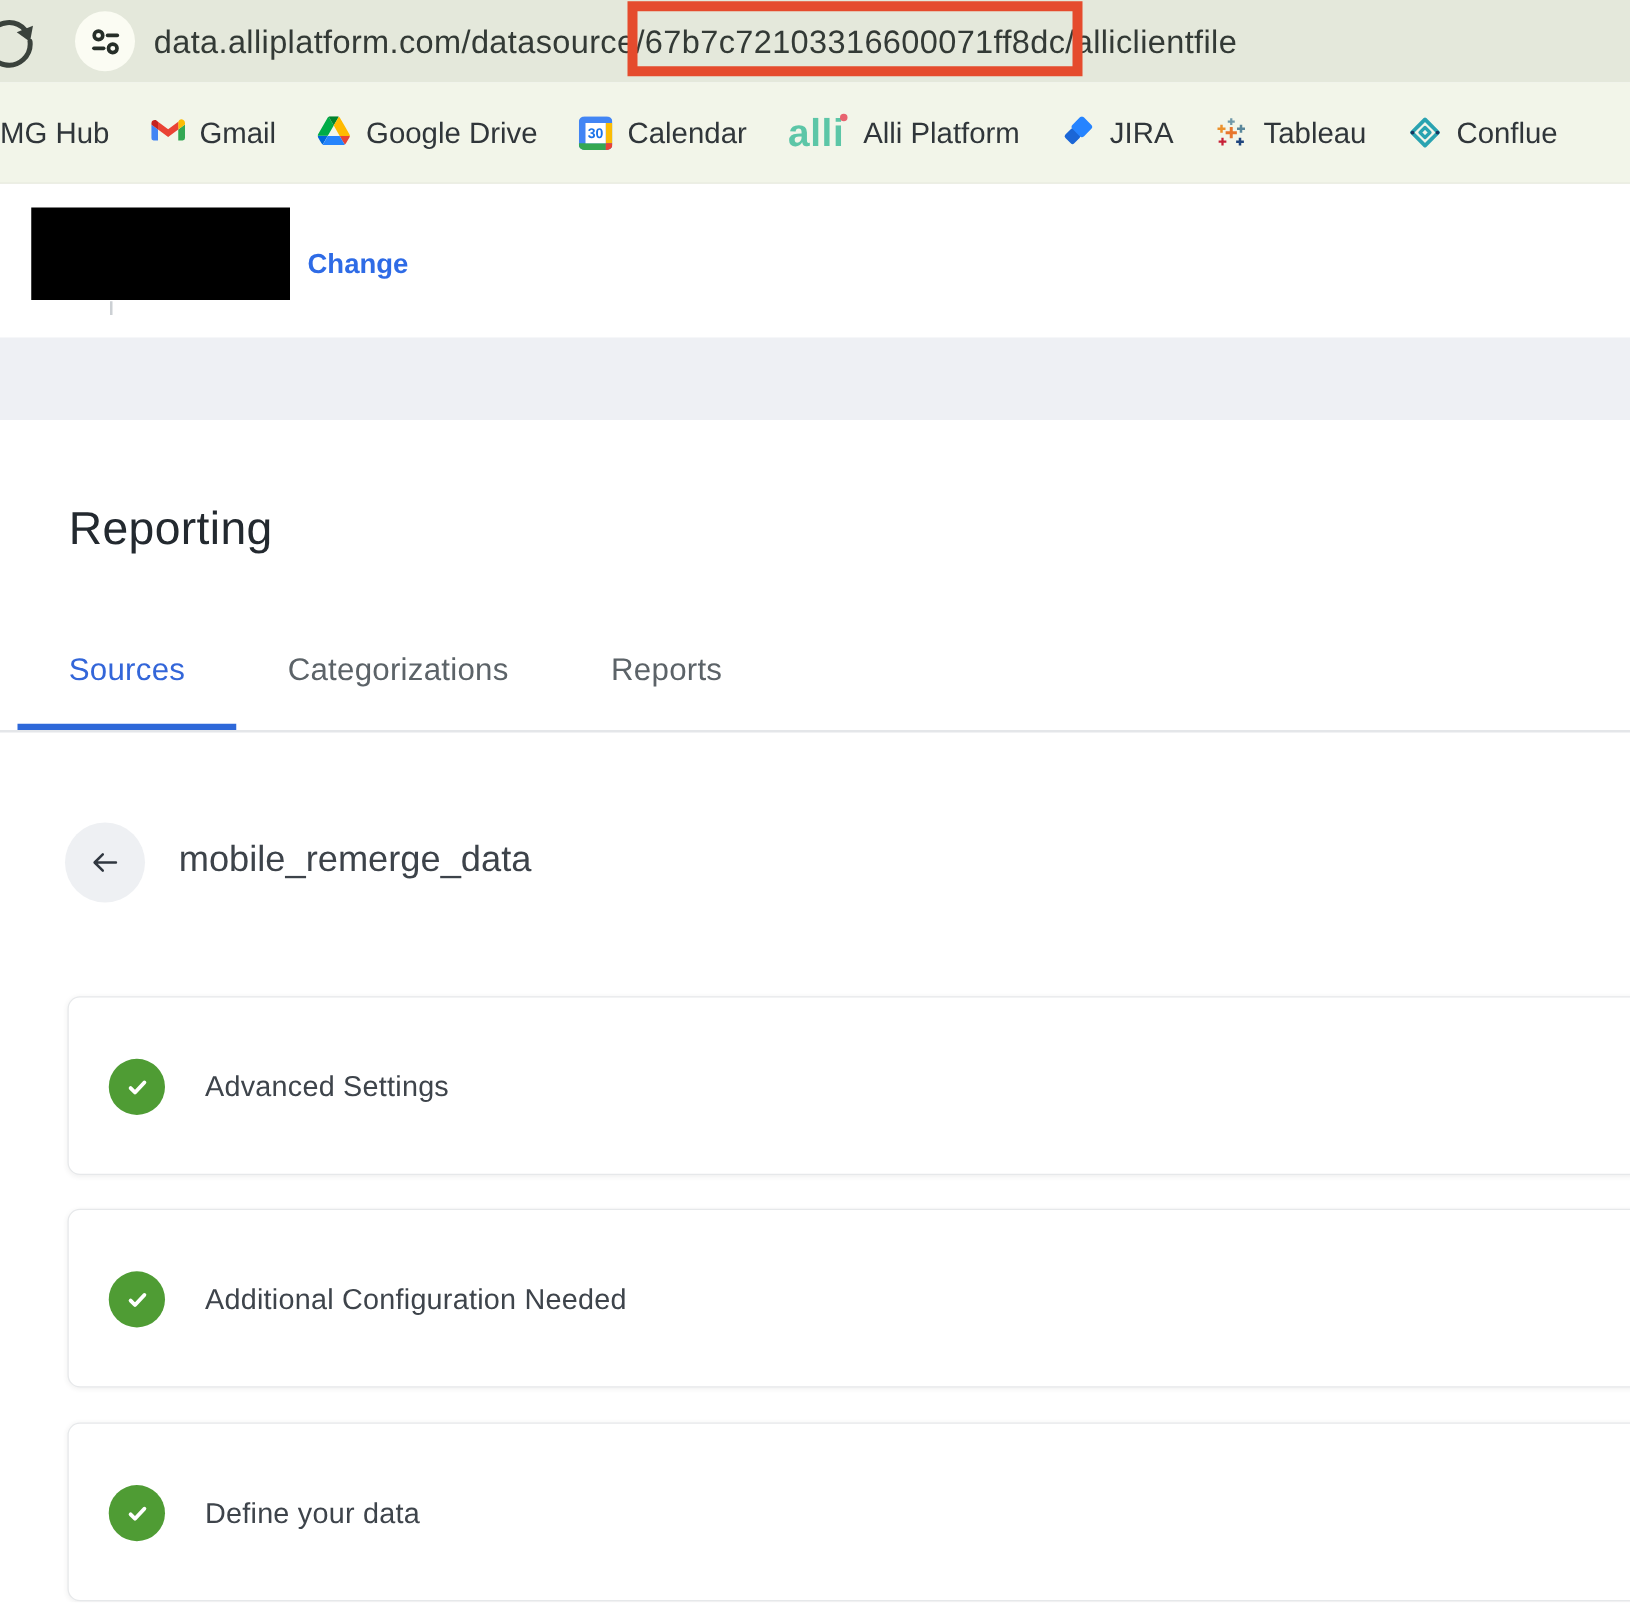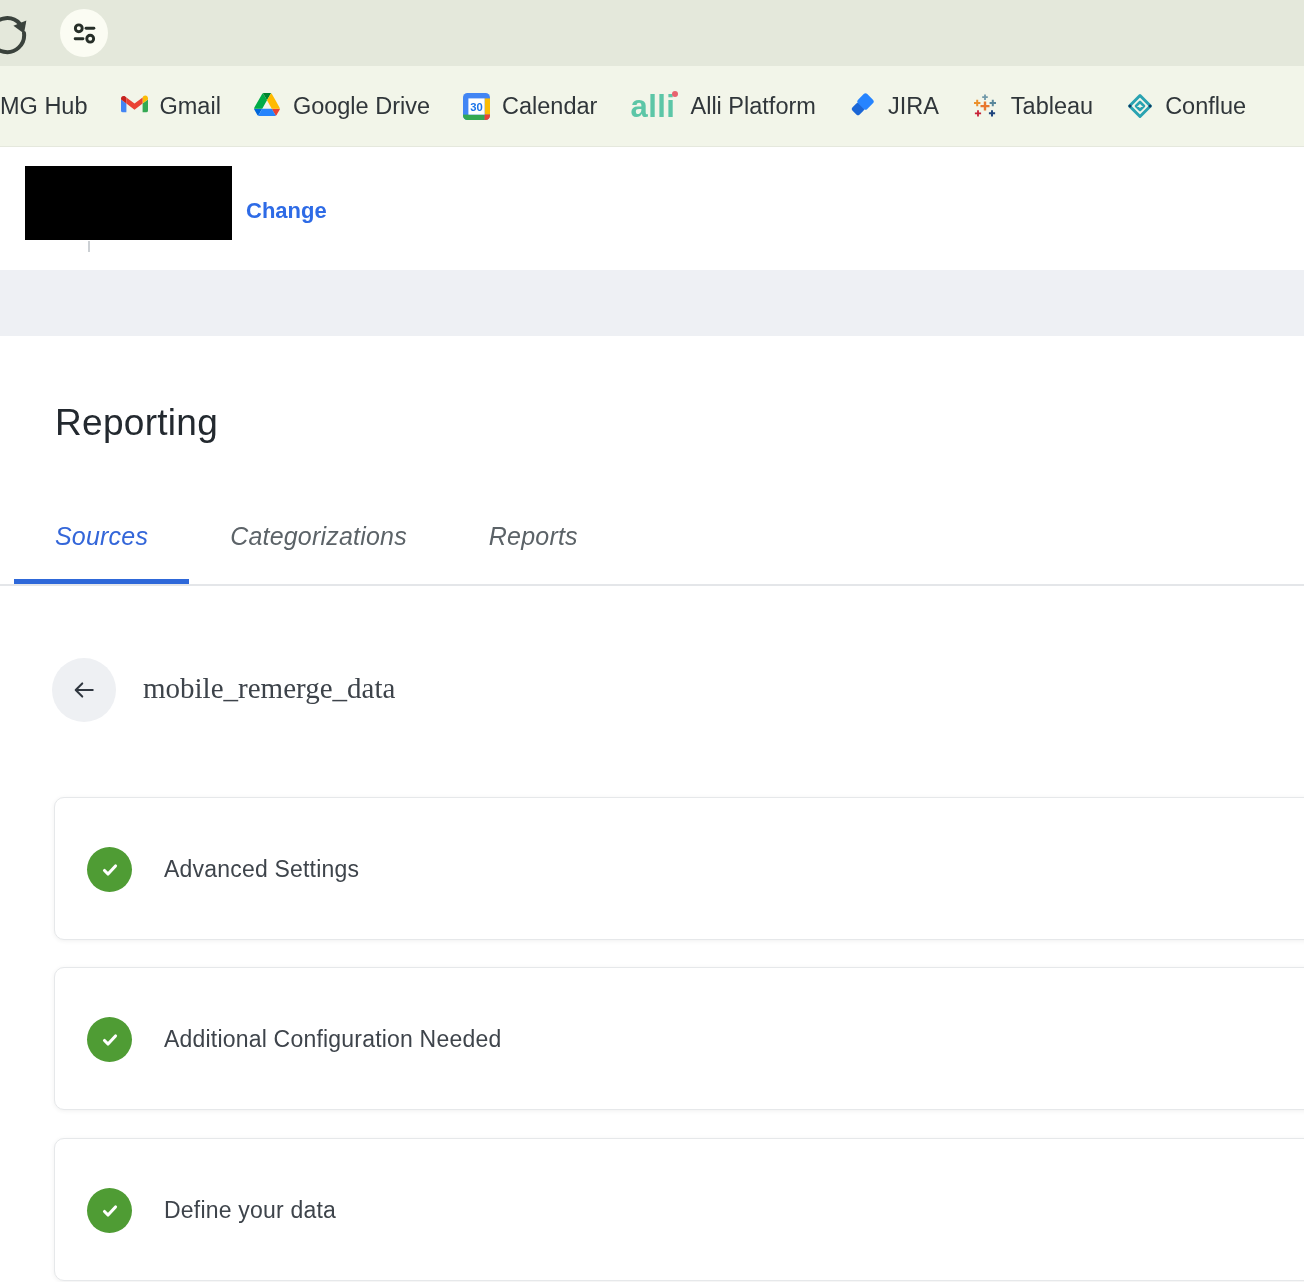--- a/index.html
+++ b/index.html
@@ -31,28 +31,28 @@
   .redact-artifact { position:absolute; left:88px; top:241px; width:2px; height:11px; background:#ccd0d4; }
   .change-link { position:absolute; left:246px; top:198px; font-size:22px; font-weight:600; color:#2e6be6;text-align:center; }
   .gray-band { position:absolute; left:0; top:270px; width:1304px; height:66px; background:#eef0f4; }
 
   
   .page-title { position:absolute; left:55px; top:402px; font-size:37px; font-weight:500;
      color:#23292f; letter-spacing:0.3px; }
 
   .tabs { position:absolute; left:14px; top:512px; display:flex; }
   .tab { position:relative; height:72px; padding:10px 41px 0 41px; font-size:25px; color:#5c6368;
-     letter-spacing:0.2px;font-style:italic; }
+     letter-spacing:0.2px; }
   .tab.active { color:#3366d9; }
   .tab.active::after { content:''; position:absolute; left:0; right:0; bottom:0; height:5px; background:#2e68d9; }
   .tabs-divider { position:absolute; left:0; top:584px; width:1304px; height:2px; background:#e4e6e9; }
 
   .back-btn { position:absolute; left:52px; top:658px; width:64px; height:64px; border-radius:50%;
      background:#eef0f3; display:flex; align-items:center; justify-content:center; }
-  .source-name { position:absolute; left:143px; top:672px; font-size:29px; font-weight:500; color:#3d434a;font-family:Liberation Serif, serif; }
+  .source-name { position:absolute; left:143px; top:672px; font-size:29px; font-weight:500; color:#3d434a; }
 
   .card { position:absolute; left:54px; width:1262px; height:143px; background:#fff;
      border:1px solid #e6e8ea; border-radius:10px; box-shadow:0 1px 4px rgba(60,64,67,0.08); }
   .card .check { position:absolute; left:32px; top:49px; width:45px; height:45px; border-radius:50%;
      background:#4f9c34; display:flex; align-items:center; justify-content:center; }
   .card .card-label { position:absolute; left:109px; top:0; height:143px; display:flex; align-items:center;
      font-size:23px; color:#3e444b; font-weight:500; letter-spacing:0.2px; }
   #card-0 { top:797px; } #card-1 { top:967px; } #card-2 { top:1138px; }
 </style>
 </head>
@@ -68,20 +68,21 @@
       </svg>
     </div>
     <div class="site-settings-btn">
       <svg width="27" height="27" viewBox="0 0 26 26">
         <circle cx="7.5" cy="8" r="3.3" fill="none" stroke="#262e28" stroke-width="2.8"></circle>
         <line x1="14.5" y1="8" x2="22" y2="8" stroke="#262e28" stroke-width="2.8" stroke-linecap="round"></line>
         <line x1="4" y1="18" x2="11.5" y2="18" stroke="#262e28" stroke-width="2.8" stroke-linecap="round"></line>
         <circle cx="18.5" cy="18" r="3.3" fill="none" stroke="#262e28" stroke-width="2.8"></circle>
       </svg>
     </div>
+    <div class="url-text"><span>data.alliplatform.com/datasource</span><span class="url-highlight">/67b7c72103316600071ff8dc/</span><span>alliclientfile</span></div>
   </div>
 
   <div class="bookmarks">
 
     <div class="bm-item">
       <span>MG Hub</span>
     </div>
 
     <div class="bm-item">
       <span class="bm-icon">

